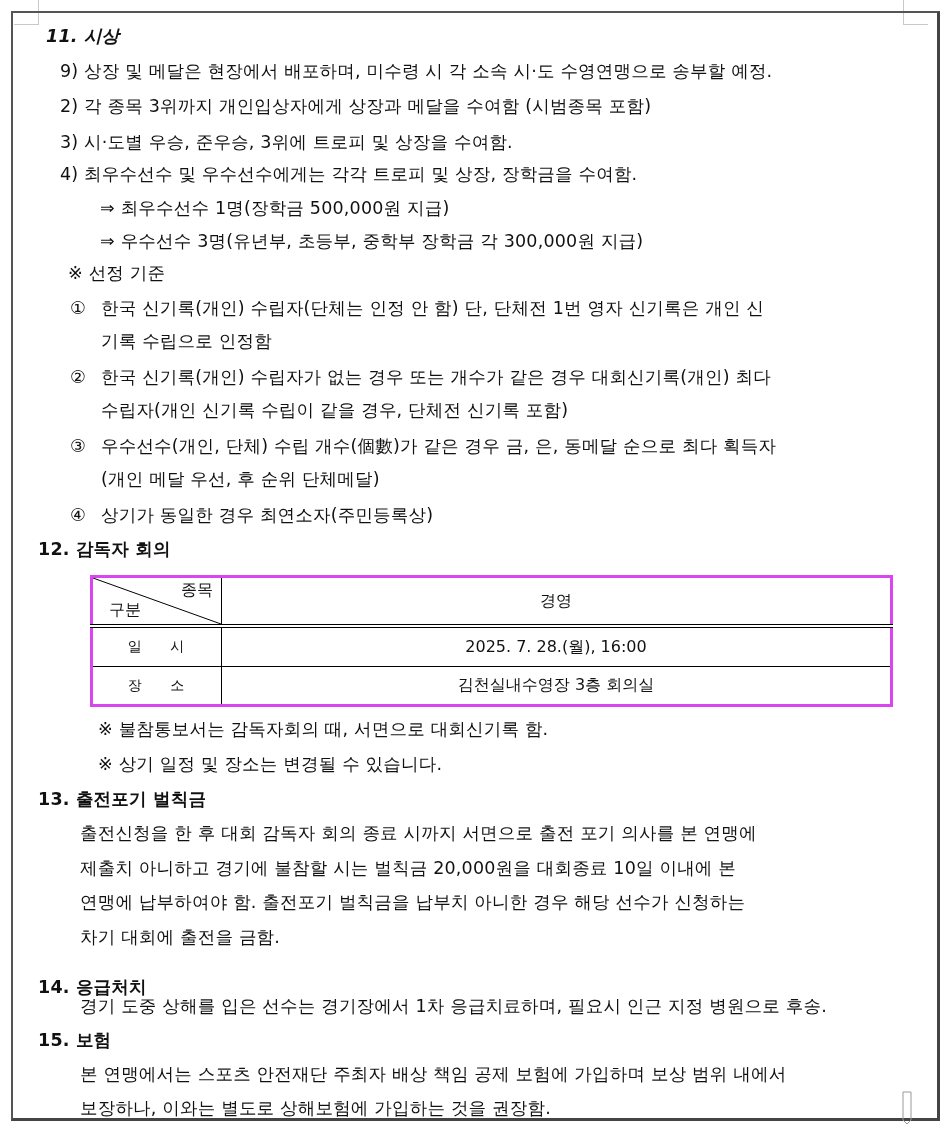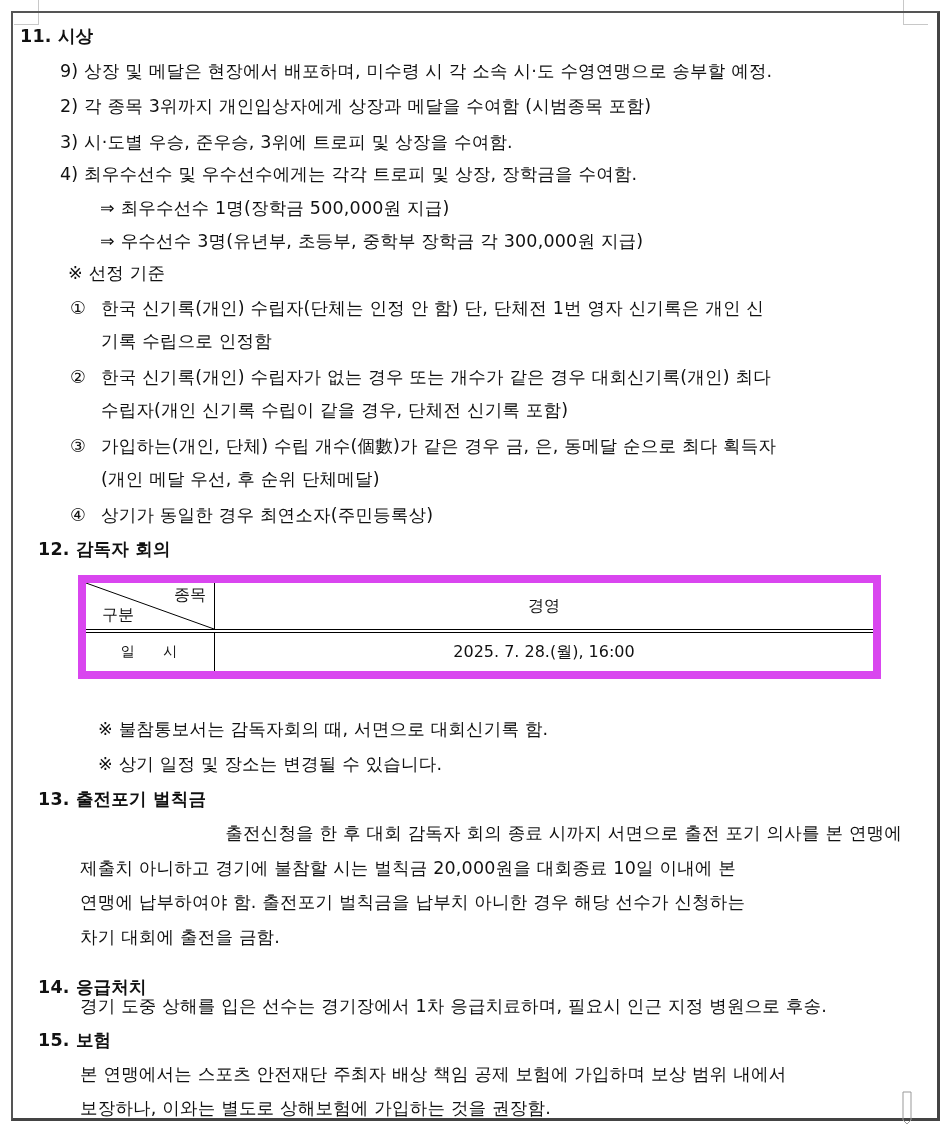--- a/index.html
+++ b/index.html
@@ -7,61 +7,61 @@
          font-family:"DejaVu Sans","Liberation Sans",sans-serif; color:#111; }
   .page-frame { position:absolute; left:11px; top:11px; width:929px; height:1110px;
          border:2px solid #555; border-right:3px solid #444; border-bottom:3px solid #444; box-sizing:border-box; }
   .corner-tl { position:absolute; left:38px; top:0; width:1px; height:25px; background:#c8c8c8; }
   .corner-tl2 { position:absolute; left:14px; top:24px; width:25px; height:1px; background:#c8c8c8; }
   .corner-tr { position:absolute; left:903px; top:0; width:1px; height:25px; background:#c8c8c8; }
   .corner-tr2 { position:absolute; left:903px; top:24px; width:25px; height:1px; background:#c8c8c8; }
   .line { position:absolute; white-space:nowrap; font-size:17.5px; line-height:22px; letter-spacing:0.2px; }
   .h { font-weight:bold; font-size:17.5px; }
   .justify { display:flex; justify-content:space-between; }
-  table.meet { position:absolute; left:78px; top:575px; width:803px; border-collapse:collapse;
-         border:8px solid #d946ef; font-size:16px; }
+  table.meet { position:absolute; left:90px; top:575px; width:803px; border-collapse:collapse;
+         border:3px solid #d946ef; font-size:16px; }
   table.meet td { border:1px solid #000; text-align:center; padding:0; }
   .c-head-left { width:128px; height:46px; position:relative; }
   .c-head-left svg { position:absolute; left:0; top:0; }
   .c-head-left .jm { position:absolute; right:8px; top:2px; font-size:16px; }
   .c-head-left .gb { position:absolute; left:10px; bottom:3px; font-size:16px;margin-left:6px; }
   tr.hdr td { border-bottom:4px double #000; }
   tr.r1 td { height:38px; }
   tr.r2 td { height:37px; }
   .lbl { letter-spacing:12px; padding-left:10px !important; font-size:14px; }
   .clip-icon { position:absolute; left:901px; top:1090px; width:12px; height:36px; }
 </style>
 </head>
 <body>
 
 <div class="corner-tl"></div>
 <div class="corner-tl2"></div>
 <div class="corner-tr"></div>
 <div class="corner-tr2"></div>
 <div class="page-frame"></div>
 
-<div class="line h" style="left:20px;top:25px;">11. 시상</div>
+<div class="line h" style="left:46px;top:25px;font-style:italic;">11. 시상</div>
 <div class="line" style="left:60px;top:60px;">9) 상장 및 메달은 현장에서 배포하며, 미수령 시 각 소속 시·도 수영연맹으로 송부할 예정.</div>
 <div class="line" style="left:60px;top:95px;">2) 각 종목 3위까지 개인입상자에게 상장과 메달을 수여함 (시범종목 포함)</div>
 <div class="line" style="left:60px;top:131px;">3) 시·도별 우승, 준우승, 3위에 트로피 및 상장을 수여함.</div>
 <div class="line" style="left:60px;top:163px;">4) 최우수선수 및 우수선수에게는 각각 트로피 및 상장, 장학금을 수여함.</div>
 <div class="line" style="left:100px;top:197px;">⇒ 최우수선수 1명(장학금 500,000원 지급)</div>
 <div class="line" style="left:100px;top:230px;">⇒ 우수선수 3명(유년부, 초등부, 중학부 장학금 각 300,000원 지급)</div>
 <div class="line" style="left:68px;top:262px;">※ 선정 기준</div>
 
 <div class="line" style="left:70px;top:297px;">①</div>
 <div class="line justify" style="left:101px;top:297px;width:800px;">한국 신기록(개인) 수립자(단체는 인정 안 함) 단, 단체전 1번 영자 신기록은 개인 신</div>
 <div class="line" style="left:101px;top:330px;">기록 수립으로 인정함</div>
 
 <div class="line" style="left:70px;top:366px;">②</div>
 <div class="line" style="left:101px;top:366px;width:800px;">한국 신기록(개인) 수립자가 없는 경우 또는 개수가 같은 경우 대회신기록(개인) 최다</div>
 <div class="line" style="left:101px;top:399px;">수립자(개인 신기록 수립이 같을 경우, 단체전 신기록 포함)</div>
 
 <div class="line" style="left:70px;top:435px;">③</div>
-<div class="line" style="left:101px;top:435px;width:800px;">가입하는(개인, 단체) 수립 개수(個數)가 같은 경우 금, 은, 동메달 순으로 최다 획득자</div>
+<div class="line" style="left:101px;top:435px;width:800px;">우수선수(개인, 단체) 수립 개수(個數)가 같은 경우 금, 은, 동메달 순으로 최다 획득자</div>
 <div class="line" style="left:101px;top:468px;">(개인 메달 우선, 후 순위 단체메달)</div>
 
 <div class="line" style="left:70px;top:504px;">④</div>
 <div class="line" style="left:101px;top:504px;">상기가 동일한 경우 최연소자(주민등록상)</div>
 
 <div class="line h" style="left:38px;top:538px;">12. 감독자 회의</div>
 
 <table class="meet">
   <tbody>
       <tr class="hdr">
@@ -71,28 +71,32 @@
           </svg>
       <span class="jm">종목</span>
       <span class="gb">구분</span>
     </td>
     <td>경영</td>
   </tr>
   <tr class="r1">
     <td class="lbl">일 시</td>
     <td>2025. 7. 28.(월), 16:00</td>
   </tr>
+  <tr class="r2">
+    <td class="lbl">장 소</td>
+    <td>김천실내수영장 3층 회의실</td>
+  </tr>
 </tbody>
   </table>
 
 <div class="line" style="left:98px;top:718px;">※ 불참통보서는 감독자회의 때, 서면으로 대회신기록 함.</div>
 <div class="line" style="left:98px;top:753px;">※ 상기 일정 및 장소는 변경될 수 있습니다.</div>
 
 <div class="line h" style="left:38px;top:788px;">13. 출전포기 벌칙금</div>
-<div class="line" style="left:80px;top:822px;width:822px;text-align:right;">출전신청을 한 후 대회 감독자 회의 종료 시까지 서면으로 출전 포기 의사를 본 연맹에</div>
+<div class="line" style="left:80px;top:822px;width:822px;">출전신청을 한 후 대회 감독자 회의 종료 시까지 서면으로 출전 포기 의사를 본 연맹에</div>
 <div class="line" style="left:80px;top:857px;width:822px;">제출치 아니하고 경기에 불참할 시는 벌칙금 20,000원을 대회종료 10일 이내에 본</div>
 <div class="line" style="left:80px;top:891px;width:822px;">연맹에 납부하여야 함. 출전포기 벌칙금을 납부치 아니한 경우 해당 선수가 신청하는</div>
 <div class="line" style="left:80px;top:926px;">차기 대회에 출전을 금함.</div>
 
 <div class="line h" style="left:38px;top:960px;margin-top:16px;">14. 응급처치</div>
 <div class="line" style="left:80px;top:995px;">경기 도중 상해를 입은 선수는 경기장에서 1차 응급치료하며, 필요시 인근 지정 병원으로 후송.</div>
 
 <div class="line h" style="left:38px;top:1029px;">15. 보험</div>
 <div class="line" style="left:80px;top:1063px;width:810px;">본 연맹에서는 스포츠 안전재단 주최자 배상 책임 공제 보험에 가입하며 보상 범위 내에서</div>
 <div class="line" style="left:80px;top:1097px;">보장하나, 이와는 별도로 상해보험에 가입하는 것을 권장함.</div>

